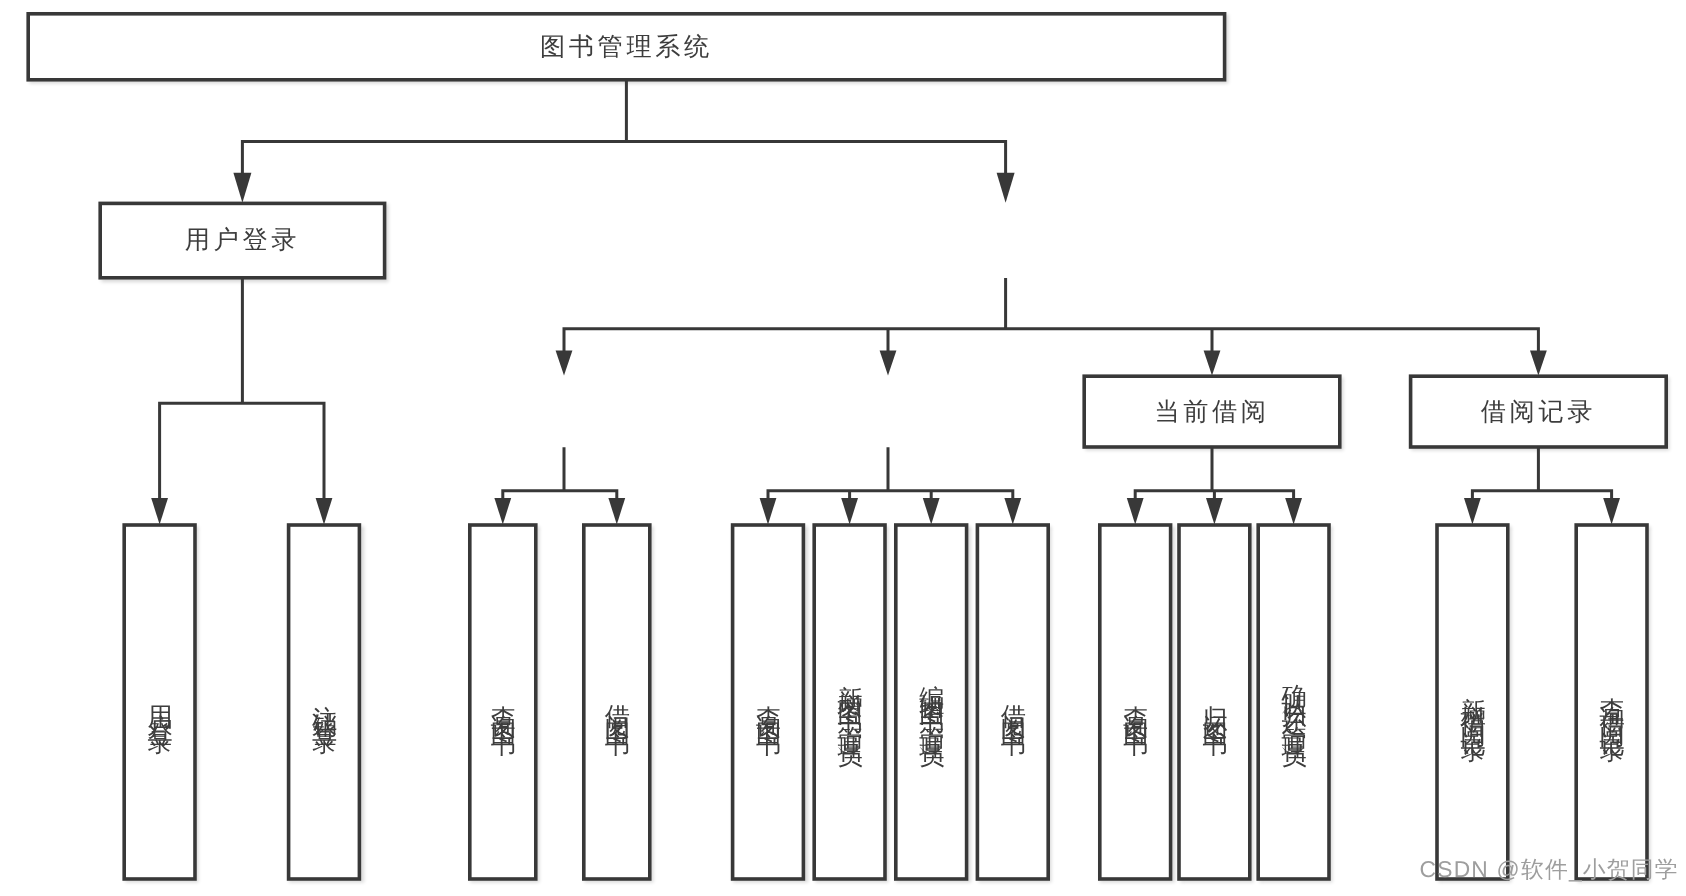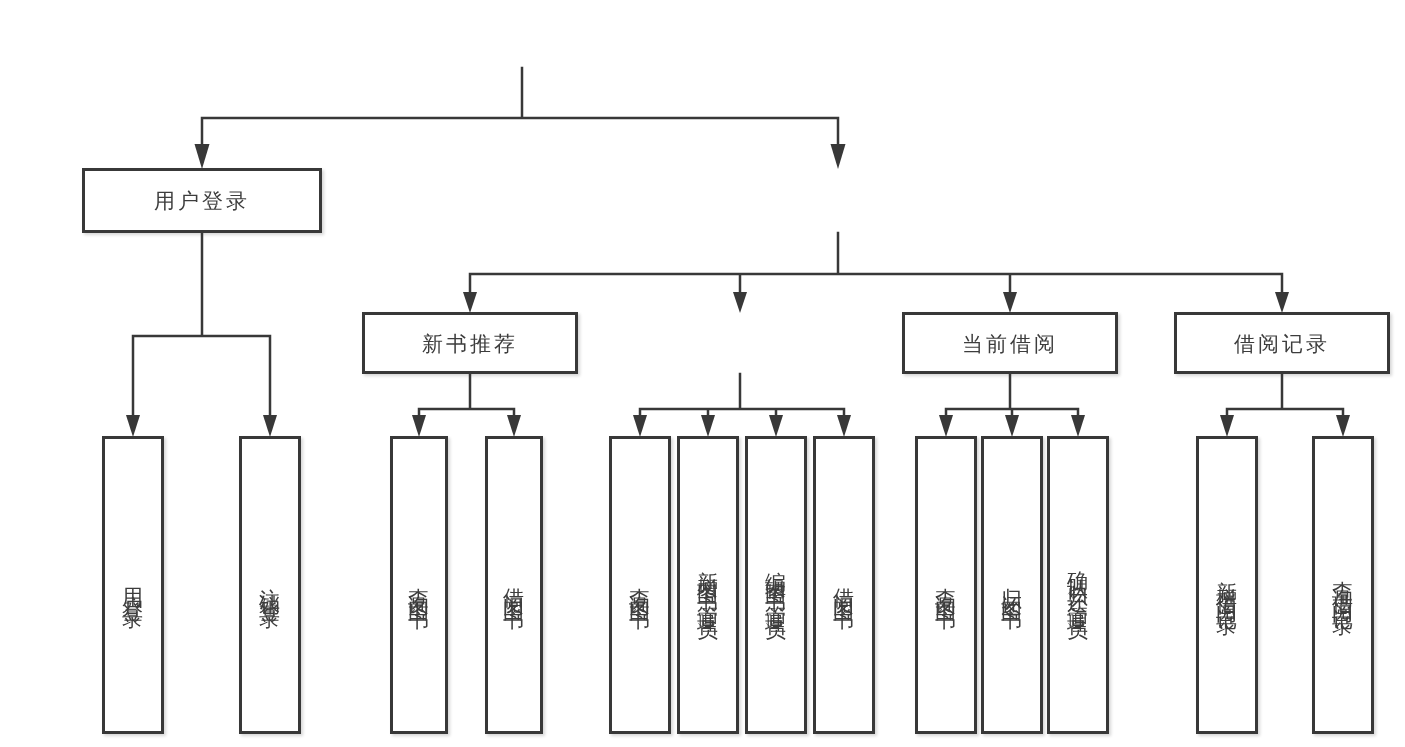--- a/index.html
+++ b/index.html
@@ -28,28 +28,28 @@
   .watermark{
     position:absolute;right:6px;bottom:9px;z-index:3;
     font-size:19px;letter-spacing:1px;color:var(--watermark);white-space:nowrap;
   }
 </style>
 </head>
 <body>
 
 <div class="canvas">
 
+  <div class="box" style="left:22px;top:10px;width:1000px;height:58px">
+    <span class="hlabel">图书管理系统</span>
+  </div>
 
   <div class="box" style="left:82px;top:168px;width:240px;height:65px">
     <span class="hlabel">用户登录</span>
   </div>
 
-  <div class="box" style="left:362px;top:312px;width:216px;height:62px">
-    <span class="hlabel">新书推荐</span>
-  </div>
   <div class="box" style="left:902px;top:312px;width:216px;height:62px">
     <span class="hlabel">当前借阅</span>
   </div>
   <div class="box" style="left:1174px;top:312px;width:216px;height:62px">
     <span class="hlabel">借阅记录</span>
   </div>
 
   <div class="box" style="left:102px;top:436px;width:62px;height:298px">
     <span class="vlabel">用户登录</span>
   </div>
@@ -120,13 +120,14 @@
       <polygon points="769,415 783,415 776,437"></polygon>
       <polygon points="837,415 851,415 844,437"></polygon>
       <polygon points="939,415 953,415 946,437"></polygon>
       <polygon points="1005,415 1019,415 1012,437"></polygon>
       <polygon points="1071,415 1085,415 1078,437"></polygon>
       <polygon points="1220,415 1234,415 1227,437"></polygon>
       <polygon points="1336,415 1350,415 1343,437"></polygon>
     </g>
   </svg>
 
+  <div class="watermark">CSDN @软件_小贺同学</div>
 </div>
 
 </body></html>

